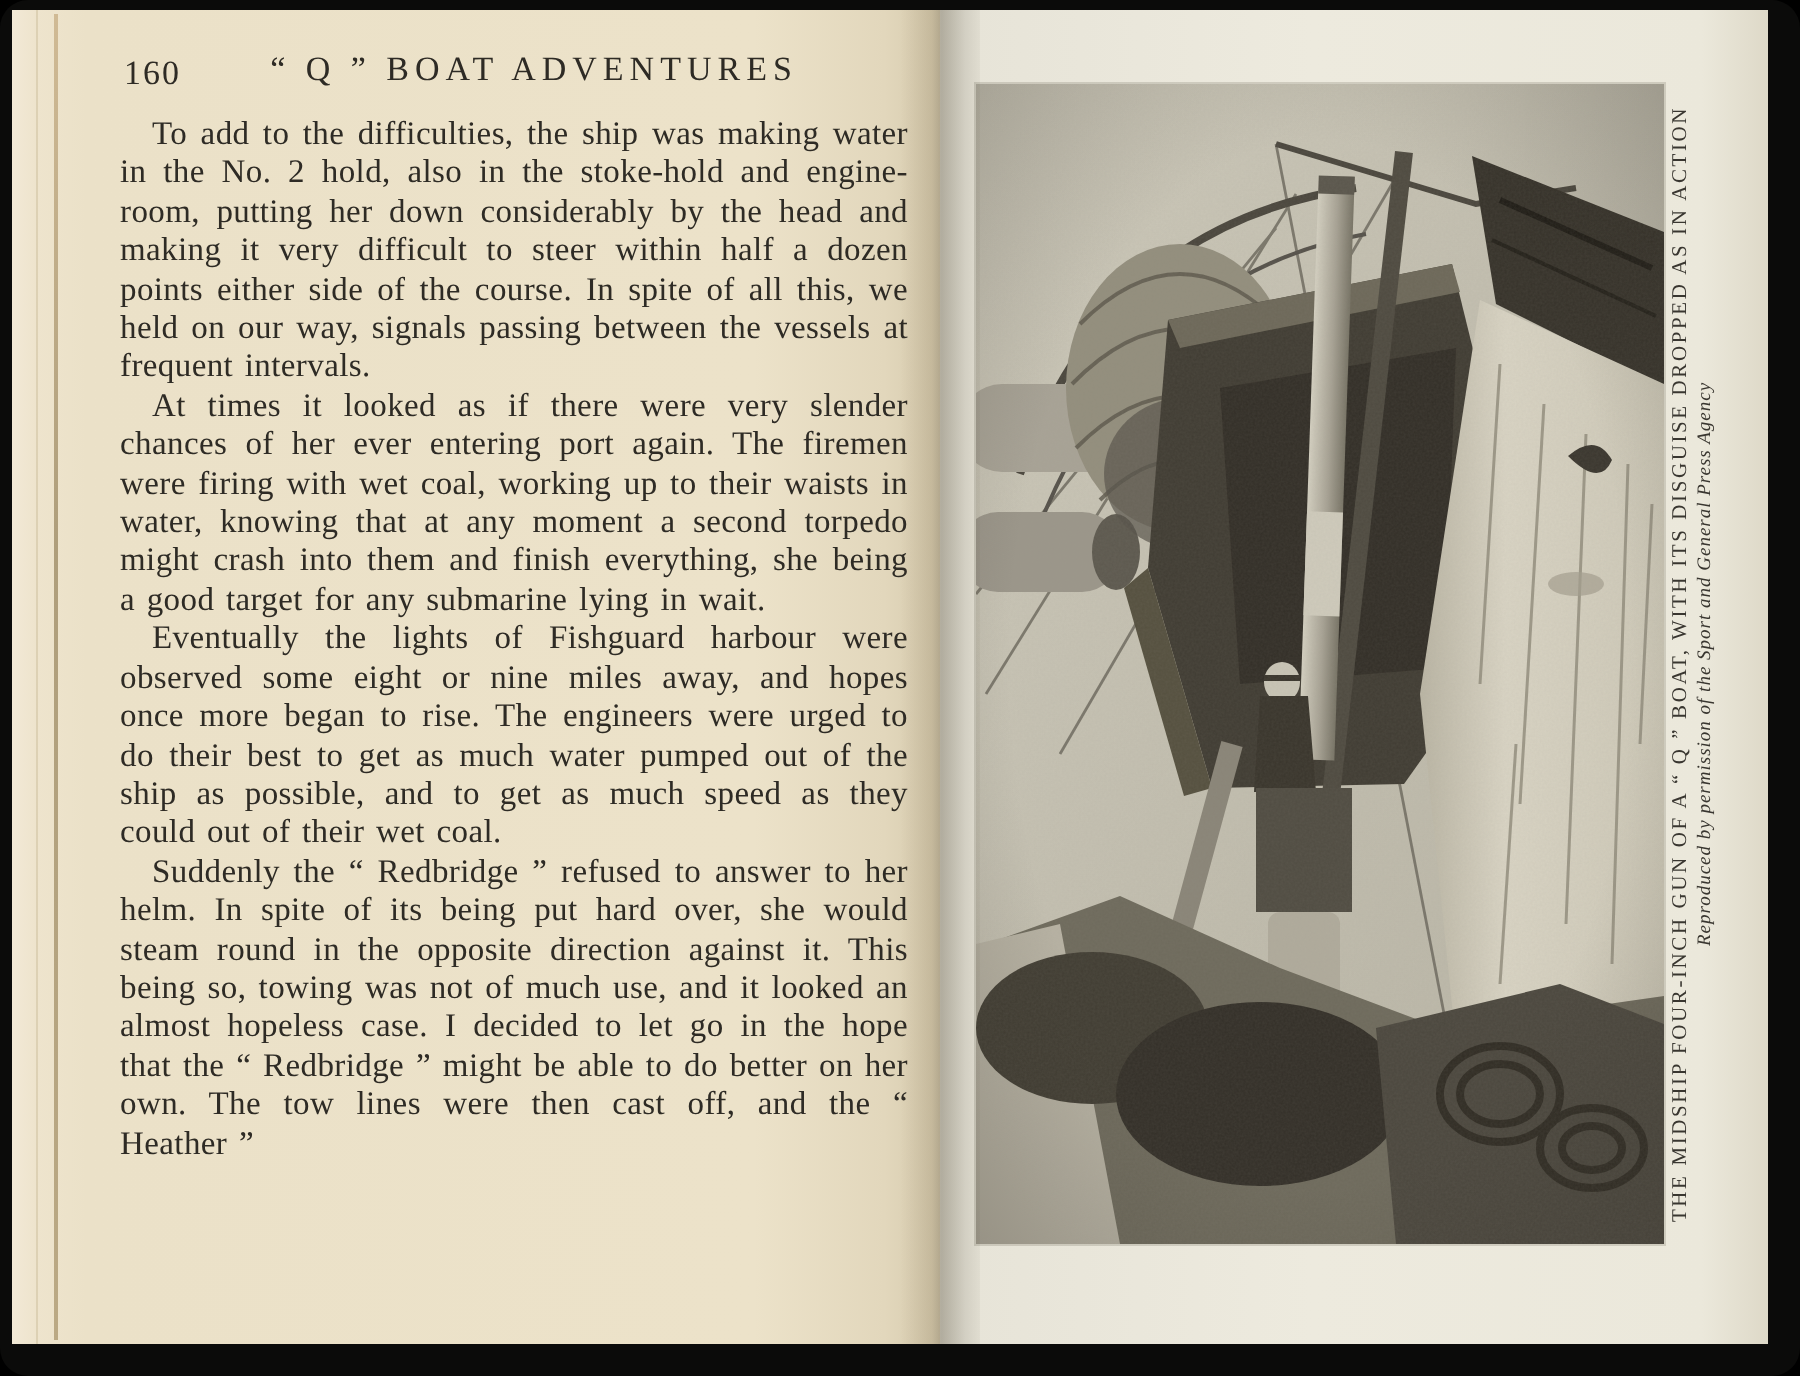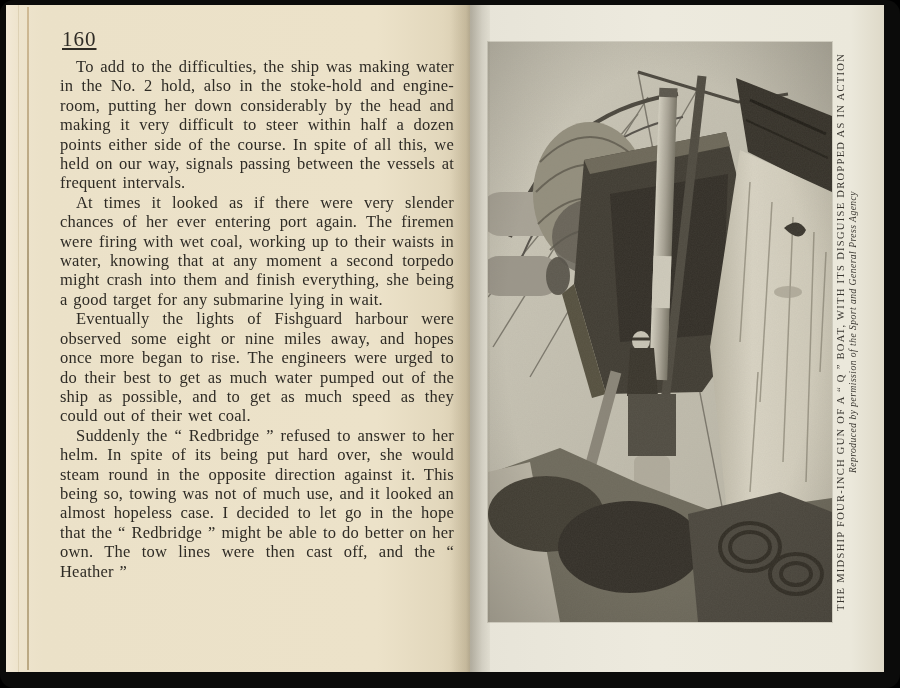--- a/index.html
+++ b/index.html
@@ -15,21 +15,21 @@
   }
   .fore-edge-line{
     position:absolute;left:21px;top:2px;bottom:2px;width:2px;
     background:linear-gradient(#c0a477,#8d7950 40%,#a08a5e);opacity:.65;
   }
   .fore-edge-line2{
     position:absolute;left:12px;top:0;bottom:0;width:1px;background:#cbbd9b;opacity:.5;
   }
   .text-col{position:absolute;left:54px;top:20px;width:394px;color:#2e2b25;}
   .header{position:relative;height:28px;margin-bottom:4px;}
-  .pagenum{position:absolute;left:2px;top:2px;font-size:21px;letter-spacing:1px;text-decoration:underline;}
+  .pagenum{position:absolute;left:2px;top:2px;font-size:17px;letter-spacing:1px;}
   .running-title{text-align:center;font-size:17px;letter-spacing:3px;padding-left:20px;}
   .body-text p{
     margin:0;text-align:justify;text-indent:16px;
     font-size:16.5px;line-height:19.4px;word-spacing:1.5px;letter-spacing:.2px;
   }
   
   .page-right{
     position:absolute;left:470px;top:5px;width:414px;height:667px;
     background:linear-gradient(90deg,#d6d2c3 0,#e7e4d8 3%,#edeade 45%,#ebe8db 92%,#ded9c8 100%);
   }
@@ -60,20 +60,21 @@
 <body>
 
 <div class="screen">
 
   <div class="page-left">
     <div class="fore-edge-line2"></div>
     <div class="fore-edge-line"></div>
     <div class="text-col">
       <div class="header">
         <span class="pagenum">160</span>
+        <div class="running-title">“ Q ” BOAT ADVENTURES</div>
       </div>
       <div class="body-text">
         <p>To add to the difficulties, the ship was making water in the No. 2 hold, also in the stoke-hold and engine-room, putting her down considerably by the head and making it very difficult to steer within half a dozen points either side of the course.  In spite of all this, we held on our way, signals passing between the vessels at frequent intervals.</p>
         <p>At times it looked as if there were very slender chances of her ever entering port again.  The firemen were firing with wet coal, working up to their waists in water, knowing that at any moment a second torpedo might crash into them and finish everything, she being a good target for any submarine lying in wait.</p>
         <p>Eventually the lights of Fishguard harbour were observed some eight or nine miles away, and hopes once more began to rise.  The engineers were urged to do their best to get as much water pumped out of the ship as possible, and to get as much speed as they could out of their wet coal.</p>
         <p>Suddenly the “ Redbridge ” refused to answer to her helm.  In spite of its being put hard over, she would steam round in the opposite direction against it.  This being so, towing was not of much use, and it looked an almost hopeless case.  I decided to let go in the hope that the “ Redbridge ” might be able to do better on her own.  The tow lines were then cast off, and the “ Heather ”</p>
       </div>
     </div>
   </div>
 

